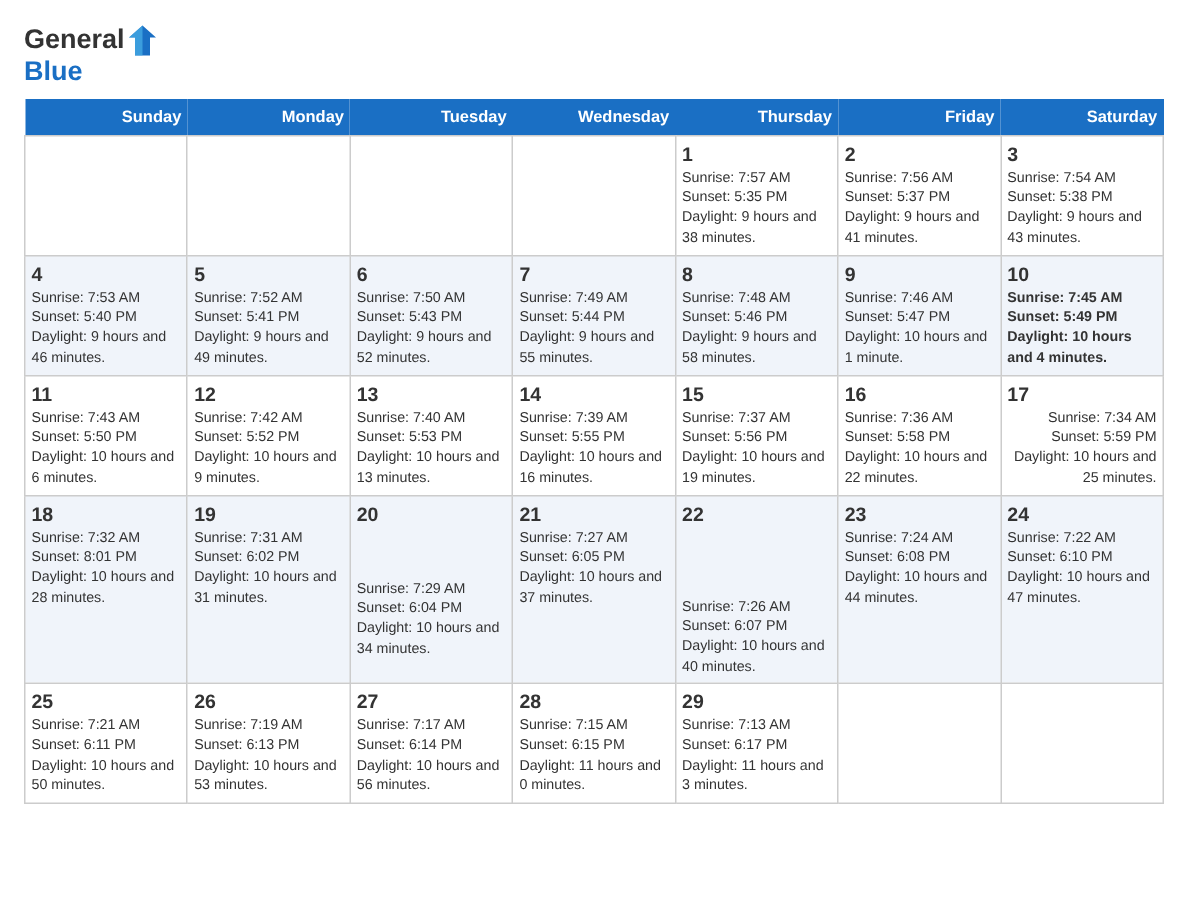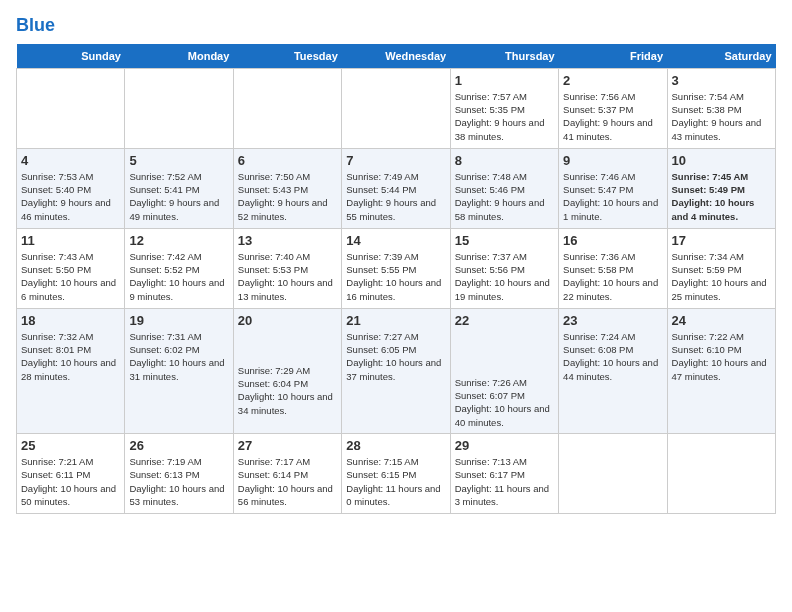--- a/index.html
+++ b/index.html
@@ -74,20 +74,27 @@
       background: #ffffff;
     }
     th:first-child { border-radius: 0; }
   </style>
 </head>
 <body>
 
 <div class="header">
   <div class="logo">
   <div style="display:flex;flex-direction:column;line-height:1.1">
+    <div style="display:flex;align-items:center;gap:2px">
+      <span style="font-size:18px;font-weight:bold;color:#333">General</span>
+      <svg width="20" height="22" viewBox="0 0 20 22">
+        <polygon points="10,1 19,9 15,9 15,21 5,21 5,9 1,9" fill="#1a6fc4"></polygon>
+        <polygon points="1,9 10,1 10,21 5,21 5,9" fill="#4ab0e8" opacity="0.7"></polygon>
+      </svg>
+    </div>
     <span style="font-size:18px;font-weight:bold;color:#1a6fc4">Blue</span>
   </div>
 </div>
   <div class="title-block">
     <div class="month-title"></div>
     <div class="location"></div>
   </div>
 </div>
 
 <table>
@@ -203,21 +210,21 @@
 Daylight: 10 hours and 19 minutes.</div>
         </td>
         <td>
           <div class="day-num">16</div>
           <div class="day-info" style="white-space: pre-line;">Sunrise: 7:36 AM
 Sunset: 5:58 PM
 Daylight: 10 hours and 22 minutes.</div>
         </td>
         <td>
           <div class="day-num">17</div>
-          <div class="day-info" style="white-space: pre-line;">Sunrise: 7:34 AM
+          <div class="day-info" style="white-space: pre-line; text-align: right;">Sunrise: 7:34 AM
 Sunset: 5:59 PM
 Daylight: 10 hours and 25 minutes.</div>
         </td>
       </tr>
       <tr>
         <td>
           <div class="day-num">18</div>
           <div class="day-info" style="white-space: pre-line;">Sunrise: 7:32 AM
 Sunset: 8:01 PM
 Daylight: 10 hours and 28 minutes.</div>

